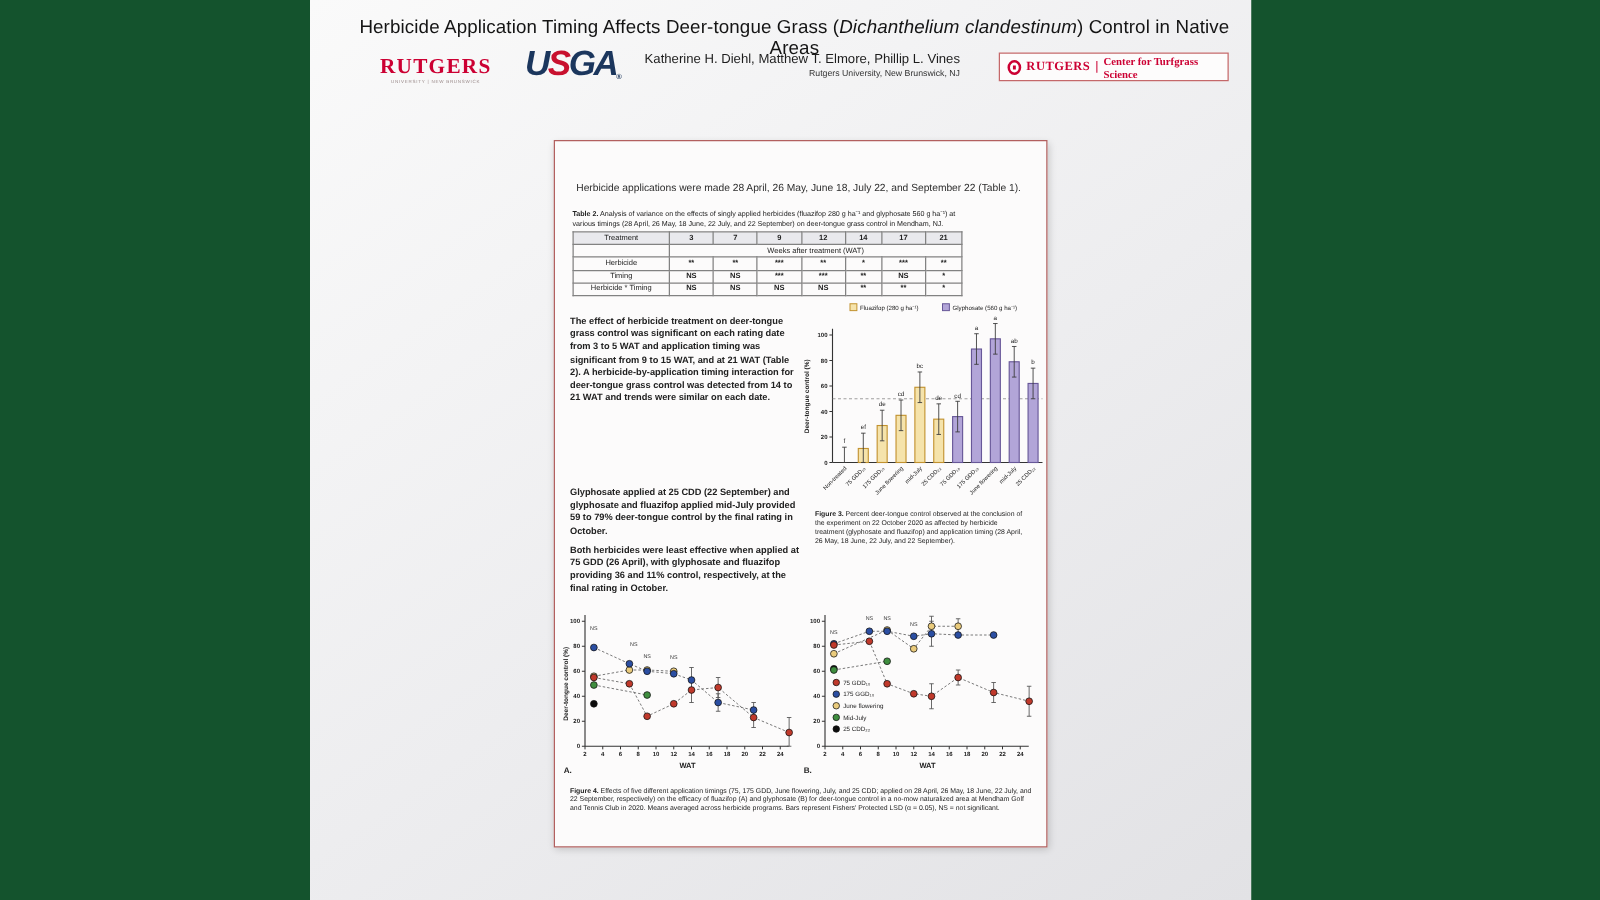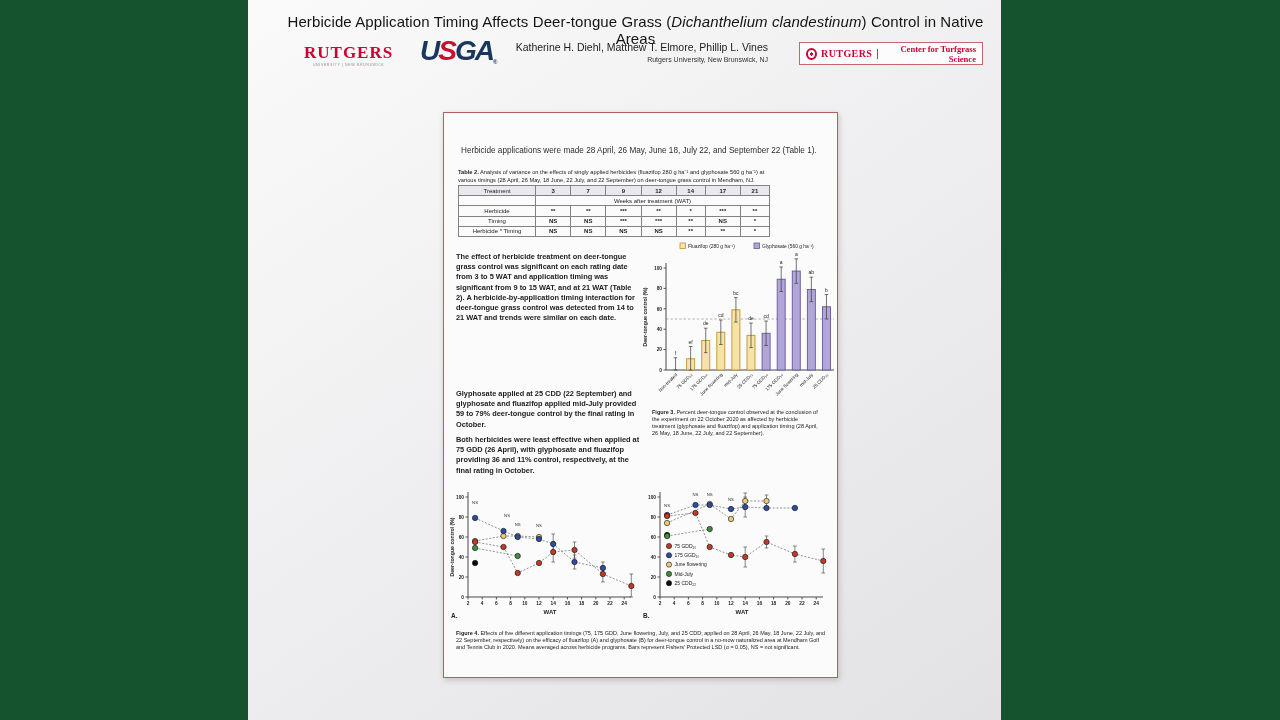--- a/index.html
+++ b/index.html
@@ -20,21 +20,21 @@
   .authors{position:absolute;left:260px;top:41px;width:260px;text-align:right;color:#1d1d1d;}
   .auth-names{font-size:10.5px;}
   .auth-affil{font-size:7px;margin-top:2.5px;color:#333;}
   .turf{position:absolute;left:551px;top:42px;width:184px;height:23px;border:1px solid #c4686a;
         background:#fdfcfc;display:flex;align-items:center;gap:4px;padding:0 6px;box-sizing:border-box;}
   .shield{width:12px;height:12px;border:2.5px solid #cc0033;border-radius:50%;
           display:inline-block;box-sizing:border-box;background:radial-gradient(#cc0033 28%,#fff 30%);}
   .turf-ru{font-family:"Liberation Serif",serif;font-weight:bold;color:#cc0033;
            font-size:10px;letter-spacing:0.4px;}
   .turf-sep{color:#cc0033;font-size:10px;font-weight:normal;}
-  .turf-center{font-family:"Liberation Serif",serif;font-weight:bold;color:#cc0033;font-size:8.6px;text-align:right;}
+  .turf-center{font-family:"Liberation Serif",serif;font-weight:bold;color:#cc0033;font-size:8.6px;}
   .speaker{position:absolute;left:371px;top:340px;opacity:0.5;}
   .panel{position:absolute;left:195px;top:112px;width:395px;height:566px;background:#fcfbfb;
          border:1px solid #b2605f;box-shadow:1px 2px 6px rgba(0,0,0,0.18);box-sizing:border-box;}
   .panel-head{position:absolute;left:0;top:0;right:0;height:17px;background:#b3221c;color:#fff;
          font-weight:bold;font-size:11px;text-align:center;line-height:17px;letter-spacing:0.3px;}
   .intro{position:absolute;left:17px;top:33px;font-size:8.2px;color:#2e2e2e;text-align:right;}
   .t2cap{position:absolute;left:14px;top:56px;width:326px;font-size:5.7px;color:#222;line-height:1.32;}
   .b{font-weight:bold;}
   table.t2{position:absolute;left:14px;top:72px;width:312px;border-collapse:collapse;}
   .t2 th,.t2 td{border:0.8px solid #828282;font-size:6px;text-align:center;padding:1.6px 0;color:#222;}

